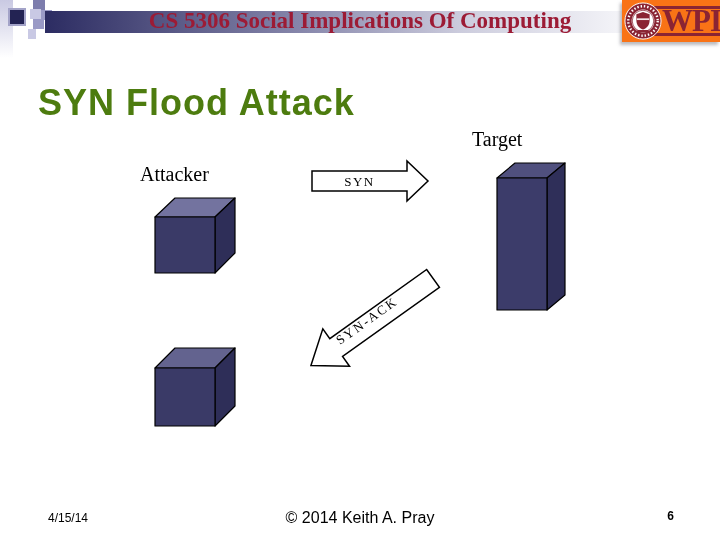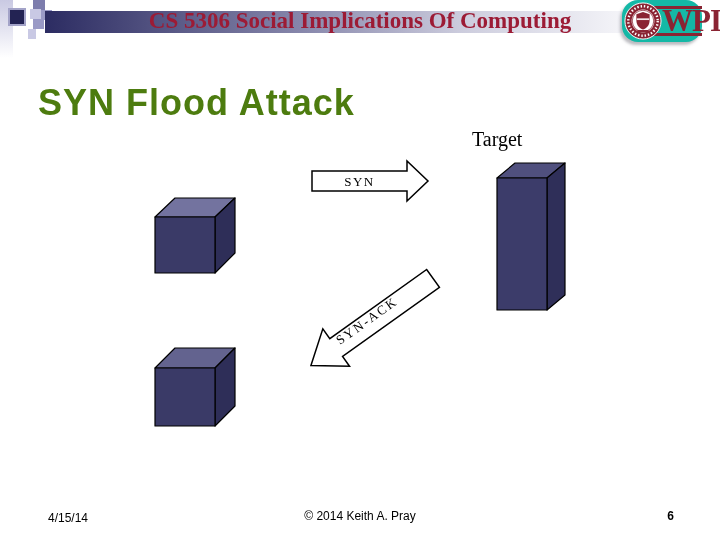--- a/index.html
+++ b/index.html
@@ -29,22 +29,22 @@
   .header-bar{
     position:absolute; left:45px; top:11px; width:577px; height:22px;
     background:linear-gradient(to right,var(--bar-start) 0%,#4a4a7a 15%,#8888ac 45%,#ccccdd 72%,var(--bar-end) 100%);
   }
   .header-title{
     position:absolute; left:0; right:0; top:8px; height:26px; line-height:26px;
     text-align:center; font-family:"Liberation Serif", serif; font-weight:bold;
     font-size:23px; color:var(--header-title);
   }
   
-  .logo{position:absolute;left:622px;top:0;width:80px;height:42px;background:#14b8a6;
-    box-shadow:-2px 3px 3px rgba(120,120,130,.5);border-radius:16px;}
+  .logo{position:absolute;left:622px;top:0;width:98px;height:42px;background:#f97316;
+    box-shadow:-2px 3px 3px rgba(120,120,130,.5);}
   .logo-line{position:absolute;left:32px;right:0;height:3px;background:var(--logo-maroon);}
   .logo-line.top{top:6px;}
   .logo-line.bottom{top:33px;}
   .seal{position:absolute;left:2px;top:2px;}
   .logo-text{position:absolute;left:40px;top:3px;font-family:"Liberation Serif", serif;
     font-weight:bold;font-size:31px;color:var(--logo-maroon);letter-spacing:-1px;}
   
   .slide-title{
     position:absolute;left:38px;top:82px;font-size:36px;font-weight:bold;
     letter-spacing:1px;color:#4d7c0f;font-family:"Liberation Sans", sans-serif;
@@ -61,21 +61,21 @@
   .arrow{fill:var(--arrow-fill);stroke:var(--arrow-outline);stroke-width:1.5;stroke-linejoin:miter;}
   .label{position:absolute;font-family:"Liberation Serif", serif;font-size:20px;color:#000;text-align:left;}
   .attacker-label{left:140px;top:163px;width:125px;}
   .target-label{left:472px;top:128px;width:120px;}
   .arrow-label{position:absolute;font-family:"Liberation Serif", serif;font-size:13px;color:#000;text-align:center;}
   .syn-label{left:312px;top:174px;width:95px;height:16px;line-height:16px;letter-spacing:1.5px;text-align:center;}
   .synack-label{left:317px;top:311px;width:100px;height:20px;line-height:20px;
     letter-spacing:2px;transform:rotate(-35.5deg);}
   
   .footer-date{position:absolute;left:40px;top:511px;font-size:12px;color:#000;margin-left:8px;}
-  .footer-copyright{position:absolute;left:0;right:0;top:509px;text-align:center;font-size:12px;color:#000;}
+  .footer-copyright{position:absolute;left:0;right:0;top:509px;text-align:center;font-size:16px;color:#000;}
   .footer-page-number{position:absolute;right:46px;top:509px;font-size:12px;font-weight:bold;color:#000;}
 </style>
 </head>
 <body>
 
 <div class="slide">
 
   <div class="decor">
     <div class="strip"></div>
     <div class="sq-slate"></div>
@@ -126,20 +126,21 @@
       <polygon class="t-front" points="497,178 547,178 547,310 497,310"></polygon>
     </g>
 
     <polygon class="arrow" points="312,171 407,171 407,161 428,181 407,201 407,191 312,191"></polygon>
 
     <g transform="translate(372,322) rotate(-35.5)">
       <polygon class="arrow" points="-75,0 -44,-23 -44,-11 75,-11 75,11 -44,11 -44,23"></polygon>
     </g>
   </svg>
 
+  <div class="label attacker-label">Attacker</div>
   <div class="label target-label">Target</div>
   <div class="arrow-label syn-label">SYN</div>
   <div class="arrow-label synack-label">SYN-ACK</div>
 
   <div class="footer-date">4/15/14</div>
   <div class="footer-copyright">© 2014 Keith A. Pray</div>
   <div class="footer-page-number">6</div>
 
 </div>
 

